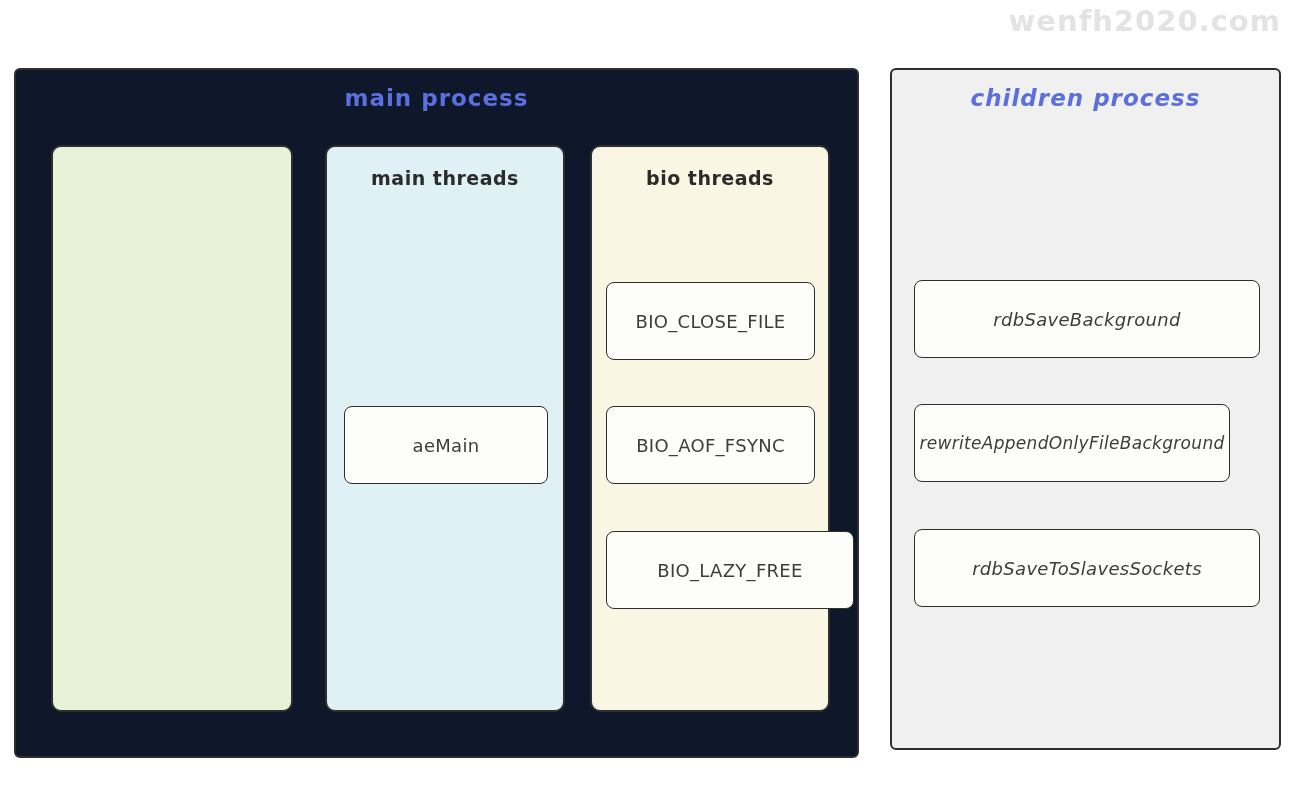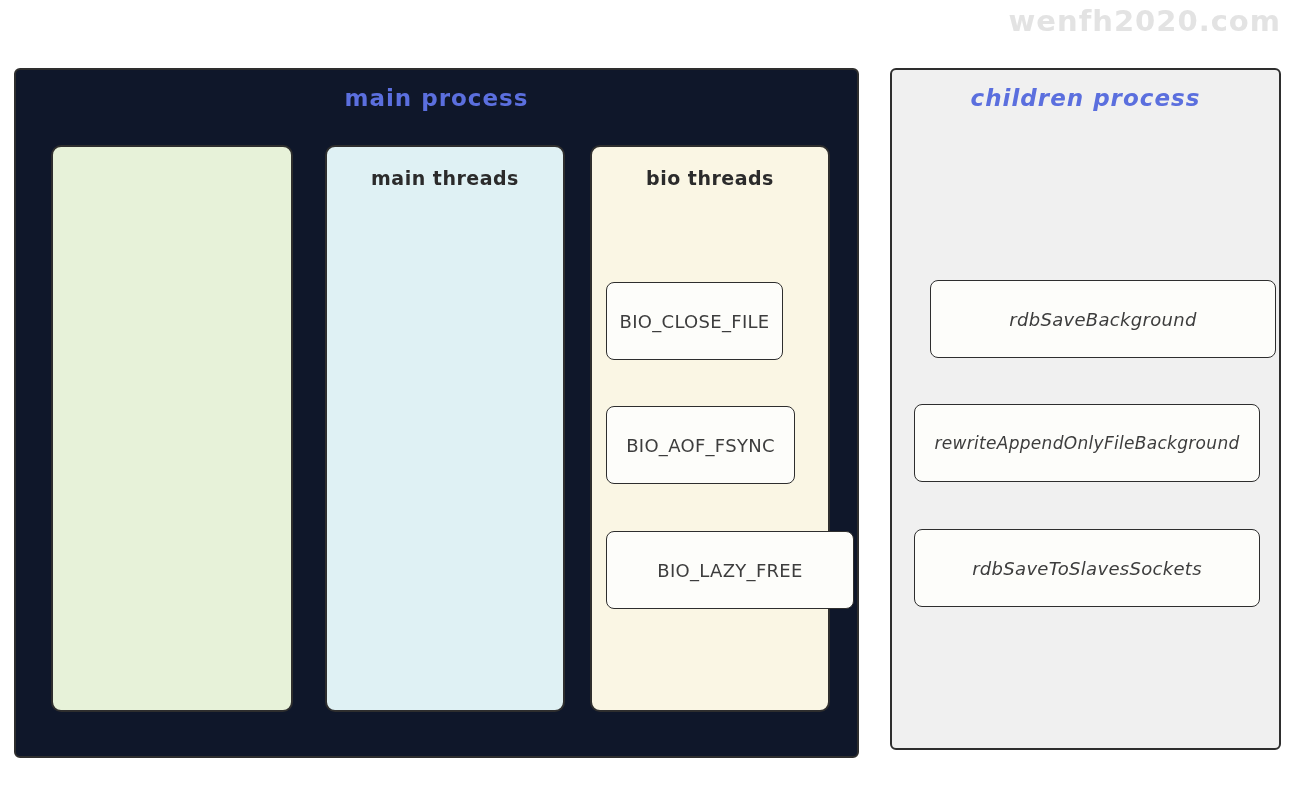--- a/index.html
+++ b/index.html
@@ -78,45 +78,46 @@
     align-items: center;
     justify-content: center;
     font-size: 18px;
     color: #3d3d3d;
     letter-spacing: 0.3px;
   }
 
   
   #box-iothreadmain { left: 18px; top: 260px; width: 203px; }
   #box-aemain       { left: 17px; top: 259px; width: 204px; }
-  #box-bio-close    { left: 14px; top: 135px; width: 177px; }
-  #box-bio-aof      { left: 14px; top: 259px; width: 189px; }
+  #box-bio-close    { left: 14px; top: 135px; width: 209px; }
+  #box-bio-aof      { left: 14px; top: 259px; width: 209px; }
   #box-bio-lazy     { left: 14px; top: 384px; width: 248px; }
 
   
-  #box-rdbsave      { left: 22px; top: 210px; width: 346px; margin-left: 16px; }
-  #box-rewriteaof   { left: 22px; top: 334px; width: 346px; font-size: 17px; }
+  #box-rdbsave      { left: 22px; top: 210px; width: 346px; }
+  #box-rewriteaof   { left: 22px; top: 334px; width: 316px; font-size: 17px; }
   #box-rdbslaves    { left: 22px; top: 459px; width: 346px; }
 </style>
 </head>
 <body>
 
 <div class="canvas">
 
   <div class="watermark">wenfh2020.com</div>
 
   <div class="proc-container" id="main-process">
 
     <div class="proc-title">main process</div>
 
     <div class="thread-col" id="col-io-threads">
     </div>
 
     <div class="thread-col" id="col-main-thread">
       <div class="col-title">main threads</div>
+      <div class="node-box" id="box-aemain">aeMain</div>
     </div>
 
     <div class="thread-col" id="col-bio-threads">
       <div class="col-title">bio threads</div>
       <div class="node-box" id="box-bio-close">BIO_CLOSE_FILE</div>
       <div class="node-box" id="box-bio-aof">BIO_AOF_FSYNC</div>
       <div class="node-box" id="box-bio-lazy">BIO_LAZY_FREE</div>
     </div>
   </div>
 

